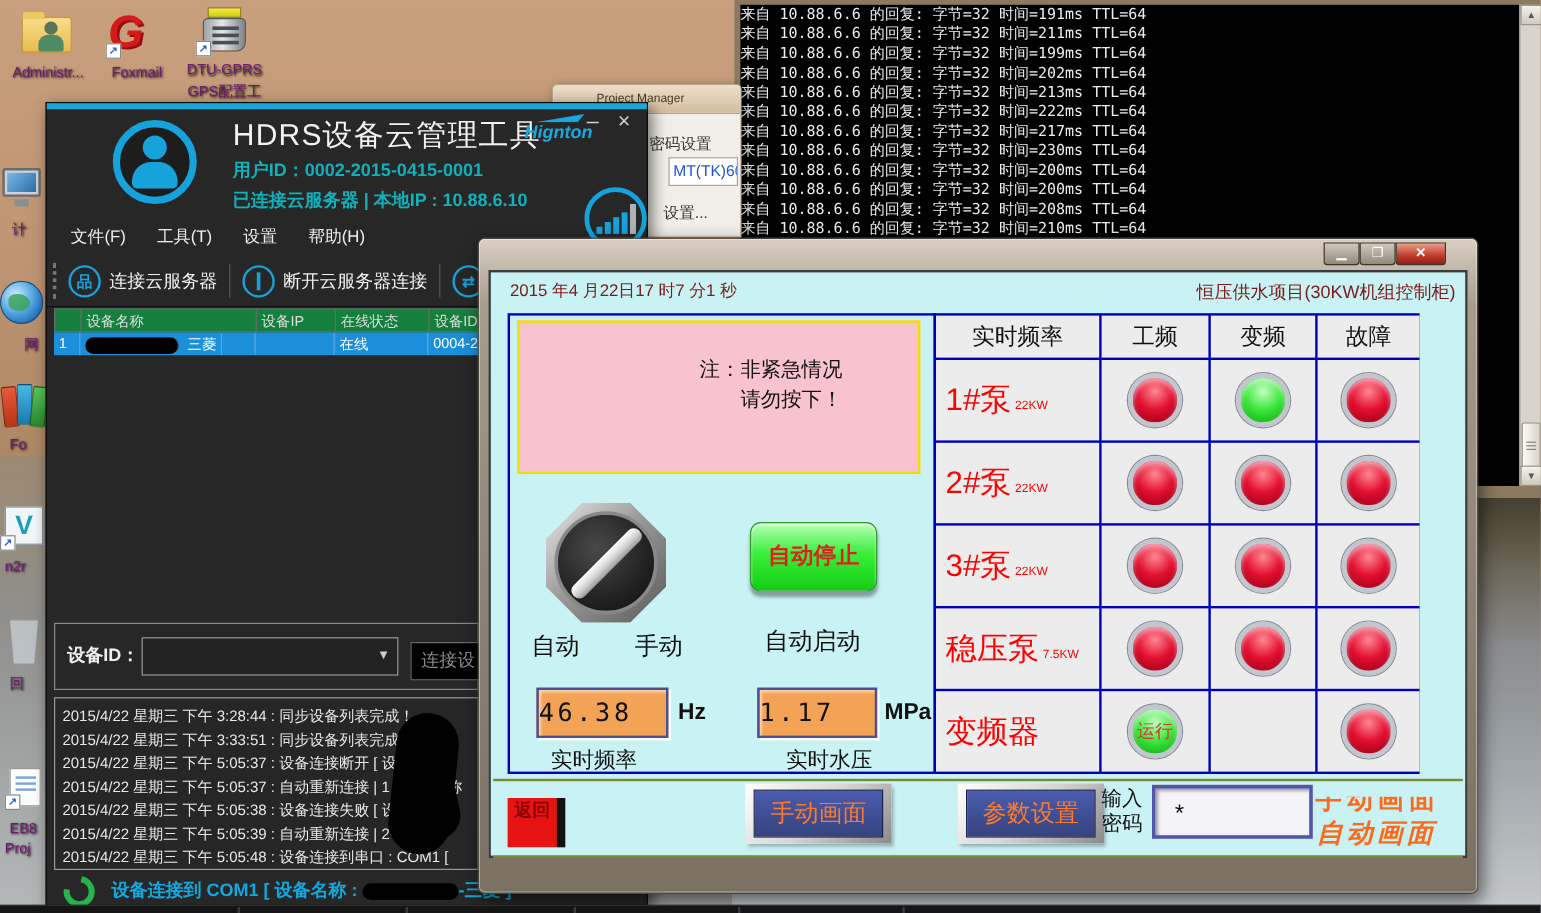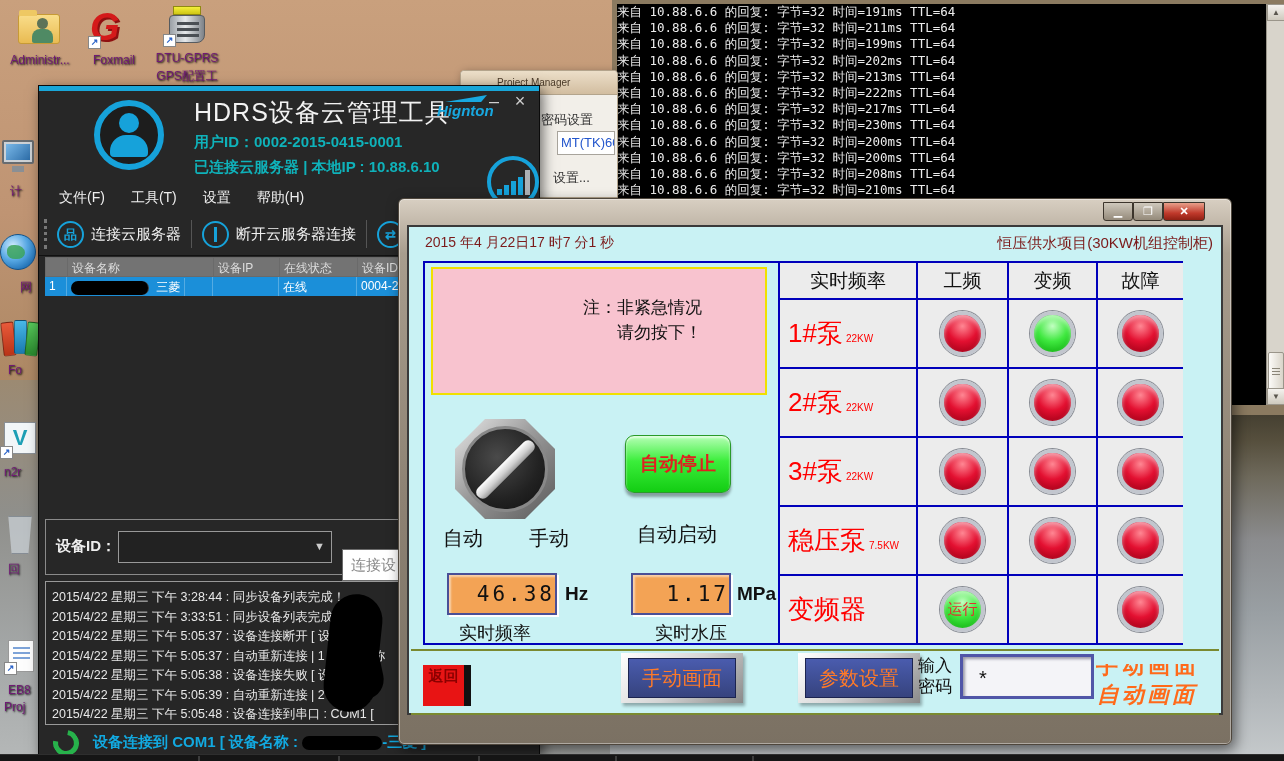--- a/index.html
+++ b/index.html
@@ -79,31 +79,31 @@
   .sigcircle i:nth-child(3){height:14px}.sigcircle i:nth-child(4){height:18px}
   .sigcircle i:nth-child(5){height:25px; background:#aeb2b6;}
   .menu { position:absolute; left:20px; top:103px; display:flex; gap:26px; font-size:14px; color:#eee; }
   .toolbar { position:absolute; left:0; top:127px; width:100%; height:43px; display:flex; align-items:center; border-bottom:1px solid #111; }
   .grip { width:3px; height:30px; margin-left:5px; border-left:3px dotted #777; }
   .tbtn { display:flex; align-items:center; gap:7px; padding:0 10px; color:#f0f0f0; font-size:15px; white-space:nowrap; }
   .tico { width:27px; height:27px; border-radius:50%; border:2px solid #16a2da; color:#16a2da; font-size:13px; text-align:center; line-height:23px; font-weight:bold; position:relative; flex:0 0 auto; }
   .tico.stop:before { content:""; position:absolute; left:10px; top:4px; width:3px; height:15px; background:#16a2da; }
   .tsep { width:1px; height:28px; background:#555; }
   .dtable { position:absolute; left:6px; top:171px; width:354px; }
-  .dth { display:flex; height:20px; background:#737373; border:1px solid #6a6a6a; color:#ddd; font-size:12px; }
+  .dth { display:flex; height:20px; background:#15803d; border:1px solid #6a6a6a; color:#ddd; font-size:12px; }
   .dth span, .dtr span { padding:2px 4px; border-right:1px solid #6a6a6a; overflow:hidden; white-space:nowrap; }
   .c0{width:22px}.c1{width:146px}.c2{width:66px}.c3{width:78px}.c4{flex:1; border-right:none!important;}
   .dtr { display:flex; height:19px; background:#1b8fd9; color:#fff; font-size:12px; align-items:center; }
   .dtr span { border-right:1px solid rgba(255,255,255,.25); height:100%; }
   .blob { display:inline-block; background:#000; border-radius:8px; vertical-align:middle; }
   .devid-box { position:absolute; left:6px; top:433px; width:354px; height:56px; border:1px solid #8a8a8a; }
   .devid-lbl { position:absolute; left:10px; top:17px; font-size:15px; font-weight:bold; color:#eee; }
   .devdrop { position:absolute; left:72px; top:11px; width:214px; height:32px; background:#222; border:1px solid #999; }
   .devdrop .arr { position:absolute; right:6px; top:8px; color:#ccc; font-size:11px; }
-  .connbtn { position:absolute; left:296px; top:29px; width:70px; height:32px; background:#ffffff; border:1px solid #6a6a6a; color:#8a8a8a; font-size:15px; line-height:30px; padding-left:8px; overflow:hidden; white-space:nowrap; }
+  .connbtn { position:absolute; left:296px; top:15px; width:70px; height:32px; background:#000000; border:1px solid #6a6a6a; color:#8a8a8a; font-size:15px; line-height:30px; padding-left:8px; overflow:hidden; white-space:nowrap; }
   .logbox { position:absolute; left:6px; top:495px; width:354px; height:144px; border:1px solid #999; background:#262626; padding:6px 0 0 6px; overflow:hidden; }
   .logline { font-size:12.5px; color:#e8e8e8; line-height:19.5px; white-space:nowrap; }
   .statusbar { position:absolute; left:0; top:643px; width:100%; height:27px; display:flex; align-items:center; }
   .spinner { width:26px; height:26px; border-radius:50%; border:5px solid #27b24b; border-top-color:transparent; transform:rotate(-35deg); margin-left:14px; }
   .statustxt { margin-left:14px; font-size:15px; font-weight:bold; color:#12a9e0; white-space:nowrap; }
 
   
   .hmi { left:398px; top:198px; width:834px; height:547px; z-index:4; border-radius:6px;
     background:linear-gradient(180deg,#d8cfc2,#a89d8d 10%,#8d8273 55%,#7b7163); border:1px solid #4e463c;
     box-shadow:inset 0 0 0 1px rgba(255,255,255,.4), 3px 5px 14px rgba(0,0,0,.55); }
@@ -130,21 +130,21 @@
   .knob .stripe { position:absolute; left:44px; top:12px; width:13px; height:77px; border-radius:6px;
     background:linear-gradient(90deg,#fff,#cfcfcf 60%,#9a9a9a); transform:rotate(45deg); }
   .knob-lbl { position:absolute; top:262px; font-size:20px; color:#111; }
   .greenbtn { position:absolute; left:200px; top:172px; width:106px; height:58px; border-radius:9px;
     background:linear-gradient(180deg,#b6ffb6,#3bee3b 45%,#13cd13); border:1px solid #2a9a2a;
     box-shadow:0 4px 3px rgba(0,0,0,.35), inset 0 2px 2px #e0ffe0;
     color:#e02020; font-size:19px; font-weight:bold; text-align:center; line-height:56px; }
   .autolbl { position:absolute; left:212px; top:258px; font-size:20px; color:#111; }
   .valdisp { position:absolute; width:110px; height:42px; background:#f3a355; border:2px solid #4a4f96;
     box-shadow:2px 2px 0 #fff, inset 2px 2px 2px rgba(255,255,255,.5); color:#111;
-    font-family:"DejaVu Sans Mono",monospace; font-size:21px; text-align:right; line-height:38px; letter-spacing:3px; }
+    font-family:"DejaVu Sans Mono",monospace; font-size:21px; text-align:left; line-height:38px; letter-spacing:3px; }
   .vunit { position:absolute; font-size:19px; font-weight:bold; color:#111; }
   .vlabel { position:absolute; font-size:18px; color:#111; }
 
   .mon-table { position:absolute; left:369px; top:34px; width:405px; height:384px; background:#0000bb;
     display:grid; grid-template-columns:136px 89px 87px 85px; grid-template-rows:35px repeat(5,1fr); gap:2px; padding:2px; }
   .mcell { background:#ececec; display:flex; align-items:center; justify-content:center; }
   .mhead { font-size:19px; color:#111; }
   .mlabel { justify-content:flex-start; padding-left:8px; }
   .pname { color:#f00; font-size:26px; }
   .ppower { color:#f00; font-size:10px; margin-left:3px; margin-top:10px; }

